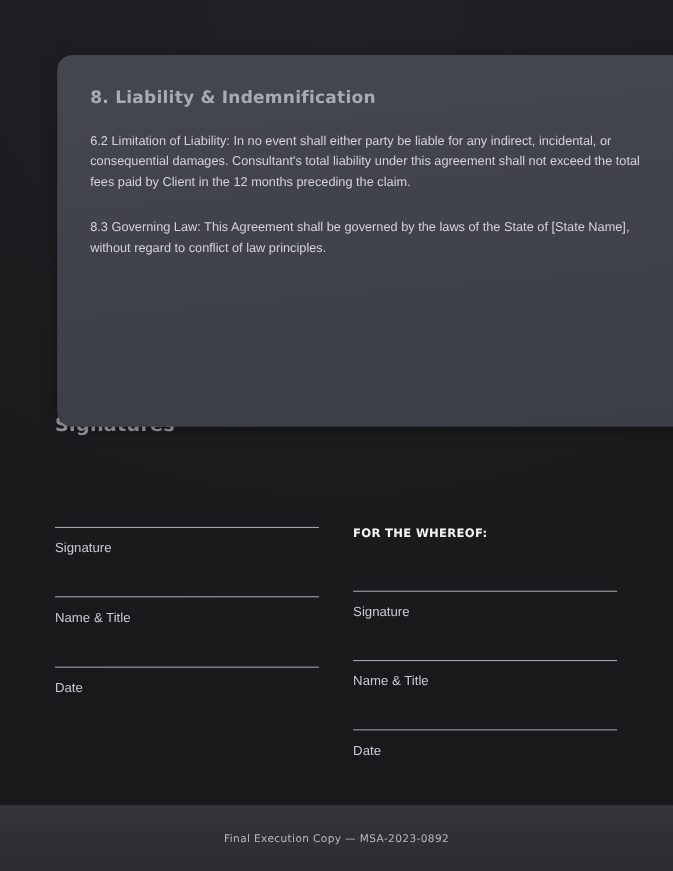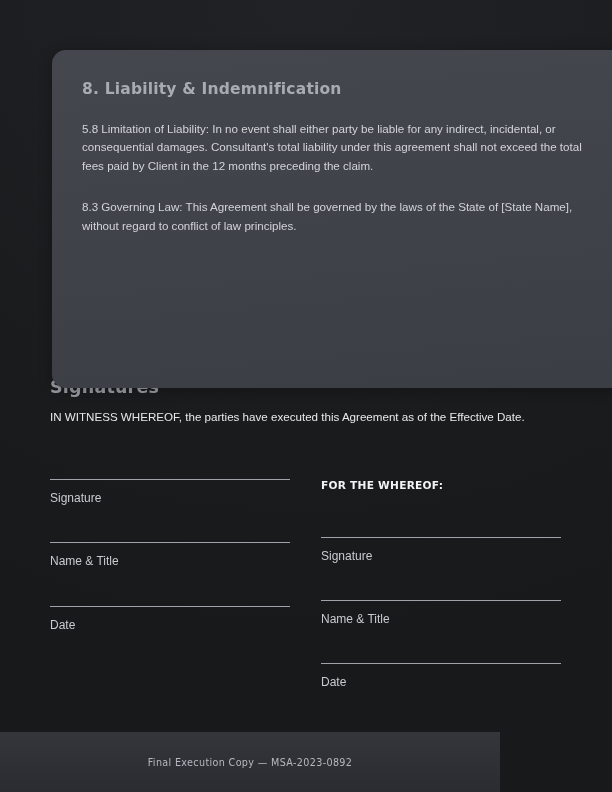--- a/index.html
+++ b/index.html
@@ -129,21 +129,21 @@
     font-size: 12px;
     color: #c9cbcf;
     line-height: 1.2;
   }
 
   
   .footer {
     position: absolute;
     left: 0;
     top: 732px;
-    width: 500px;
+    width: 612px;
     height: 60px;
     background: linear-gradient(180deg, #34363c 0%, #2e3036 55%, #2a2c31 100%);
     display: flex;
     align-items: center;
     justify-content: center;
     z-index: 3;
   }
 
   .footer-text {
     font-family: "DejaVu Sans", sans-serif;
@@ -154,25 +154,24 @@
 </style>
 </head>
 <body>
 
 <div class="page">
 
   <h2 class="sig-heading">Signatures</h2>
 
   <div class="clause-card">
     <h3 class="clause-title">8. Liability &amp; Indemnification</h3>
-    <p class="clause-p">5.8 Limitation of Liability: In no event shall either party be liable for any indirect, incidental, or consequential damages. Consultant's total liability under this agreement shall not exceed the total fees paid by Client in the 12 months preceding the claim.</p>
+    <p class="clause-p">6.2 Limitation of Liability: In no event shall either party be liable for any indirect, incidental, or consequential damages. Consultant's total liability under this agreement shall not exceed the total fees paid by Client in the 12 months preceding the claim.</p>
     <p class="clause-p">8.3 Governing Law: This Agreement shall be governed by the laws of the State of [State Name], without regard to conflict of law principles.</p>
   </div>
 
-  <p class="witness">IN WITNESS WHEREOF, the parties have executed this Agreement as of the Effective Date.</p>
 
   <div class="sig-grid">
 
     <div class="sig-col">
 
       <div class="sig-field">
         <div class="sig-rule"></div>
         <div class="sig-label">Signature</div>
       </div>
 

